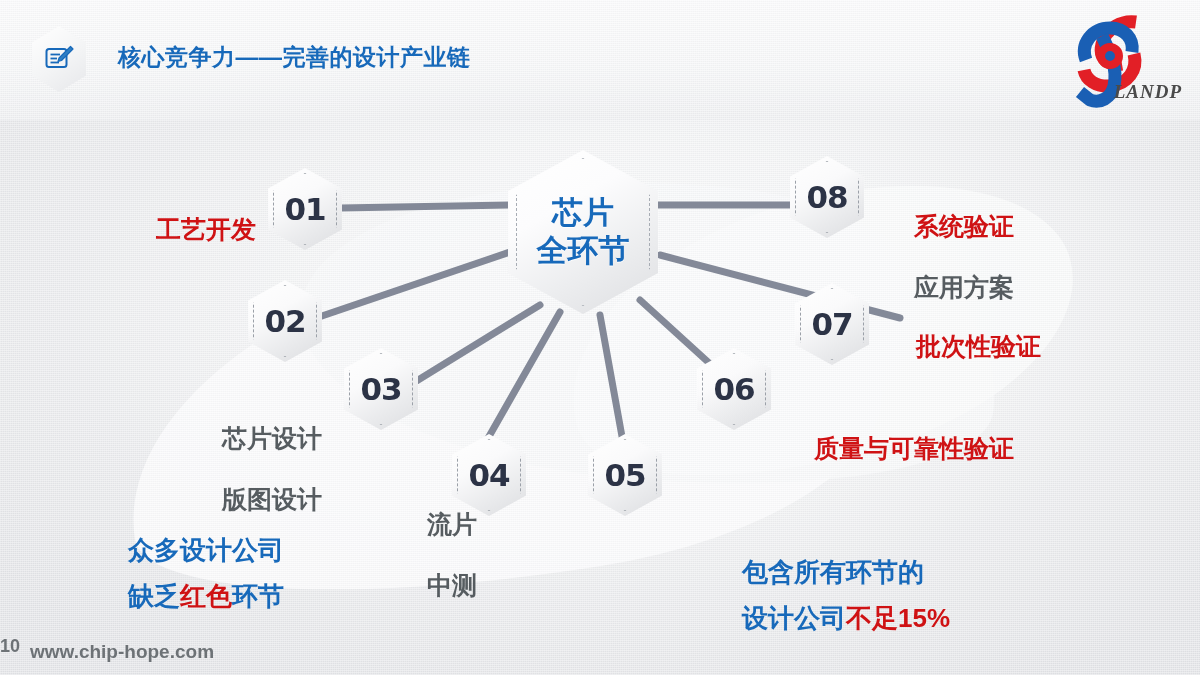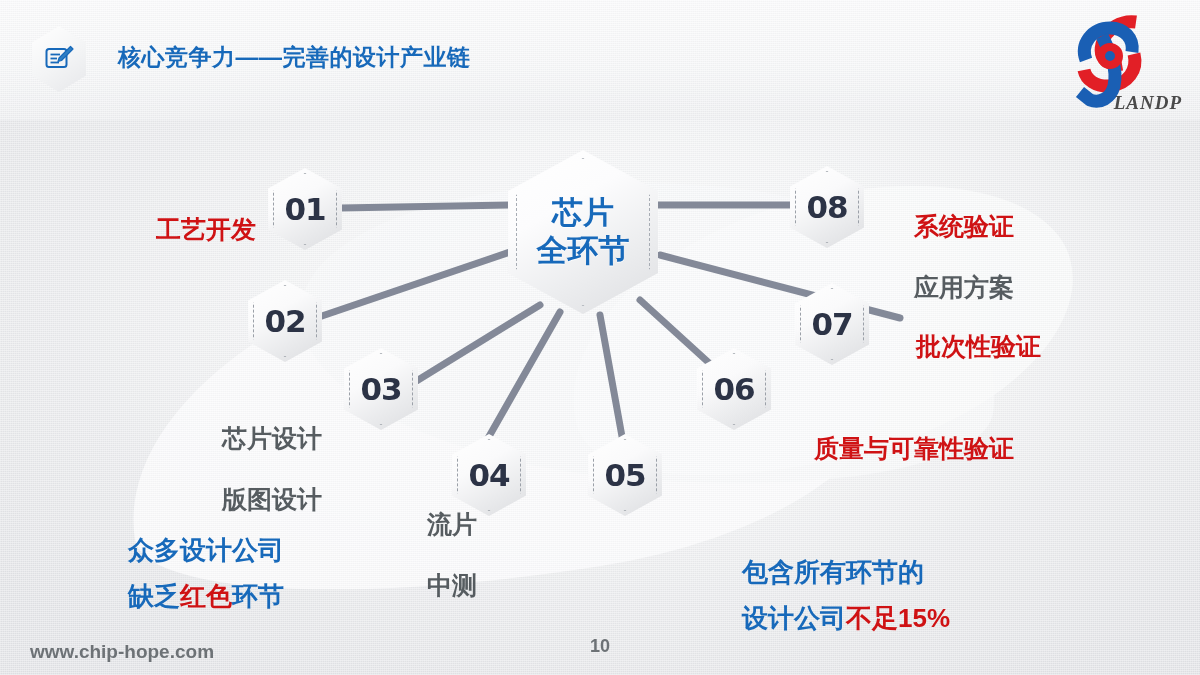--- a/index.html
+++ b/index.html
@@ -56,21 +56,21 @@
   }
   #hdr-title{
     position:absolute;left:118px;top:42px;
     font-size:23px;font-weight:bold;color:#1769ba;letter-spacing:.5px;
     white-space:nowrap;
   }
 
   
   #logo{position:absolute;right:22px;top:14px;width:130px;height:100px;}
   #logo-text{
-    position:absolute;right:18px;top:92px;
+    position:absolute;right:18px;top:81px;
     font-family:"Liberation Serif","DejaVu Serif",serif;
     font-style:italic;font-weight:bold;font-size:19px;color:#4a4a4a;
     letter-spacing:1px;
   }
 
   
   #links{position:absolute;left:0;top:0;width:1200px;height:675px;}
 
   
   .hex{
@@ -124,21 +124,21 @@
   .bignote{position:absolute;font-weight:bold;font-size:26px;line-height:1.75;}
   #note-left{left:128px;top:528px;text-align:right;}
   #note-right{left:742px;top:550px;}
 
   
   #site{
     position:absolute;left:30px;top:641px;
     font-size:19px;font-weight:bold;color:#6d7276;
   }
   #pagenum{
-    position:absolute;left:0;top:636px;width:1200px;text-align:center;
+    position:absolute;left:0;top:636px;width:1200px;text-align:left;
     font-size:18px;font-weight:bold;color:#6d7276;
   }
 </style>
 </head>
 <body>
 
 <div id="slide">
 
   <div id="header-band"></div>
   <div class="swoosh" id="sw1"></div>
@@ -210,21 +210,21 @@
     <div class="num">05</div>
   </div>
   <div class="hex node" style="left:697px;top:348px;">
     <div class="inner"></div>
     <div class="num">06</div>
   </div>
   <div class="hex node" style="left:795px;top:283px;">
     <div class="inner"></div>
     <div class="num">07</div>
   </div>
-  <div class="hex node" style="left:790px;top:166px;">
+  <div class="hex node" style="left:790px;top:156px;">
     <div class="inner"></div>
     <div class="num">08</div>
   </div>
 
   <div class="lbl node-lbl" id="l01">
     <div class="red">工艺开发</div>
   </div>
 
 
   <div class="lbl node-lbl" id="l03">

